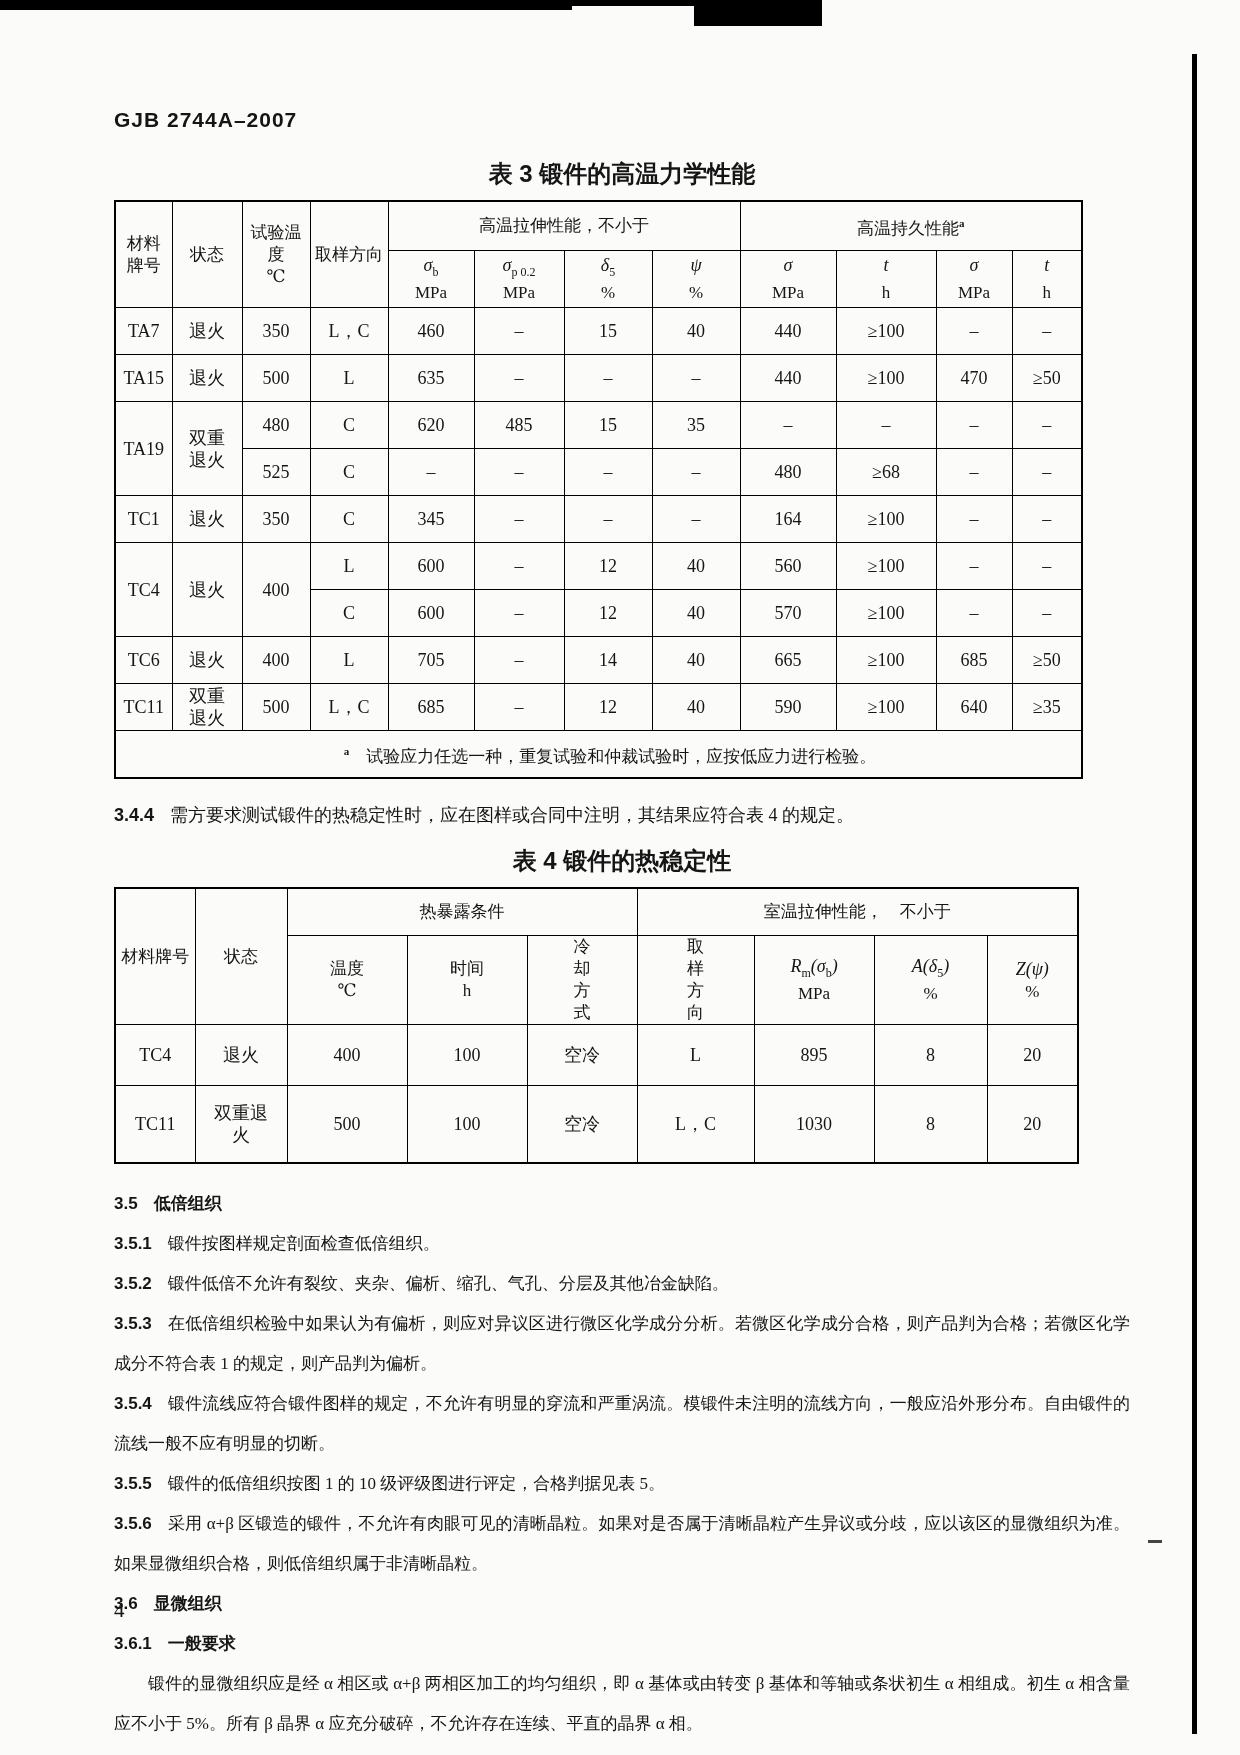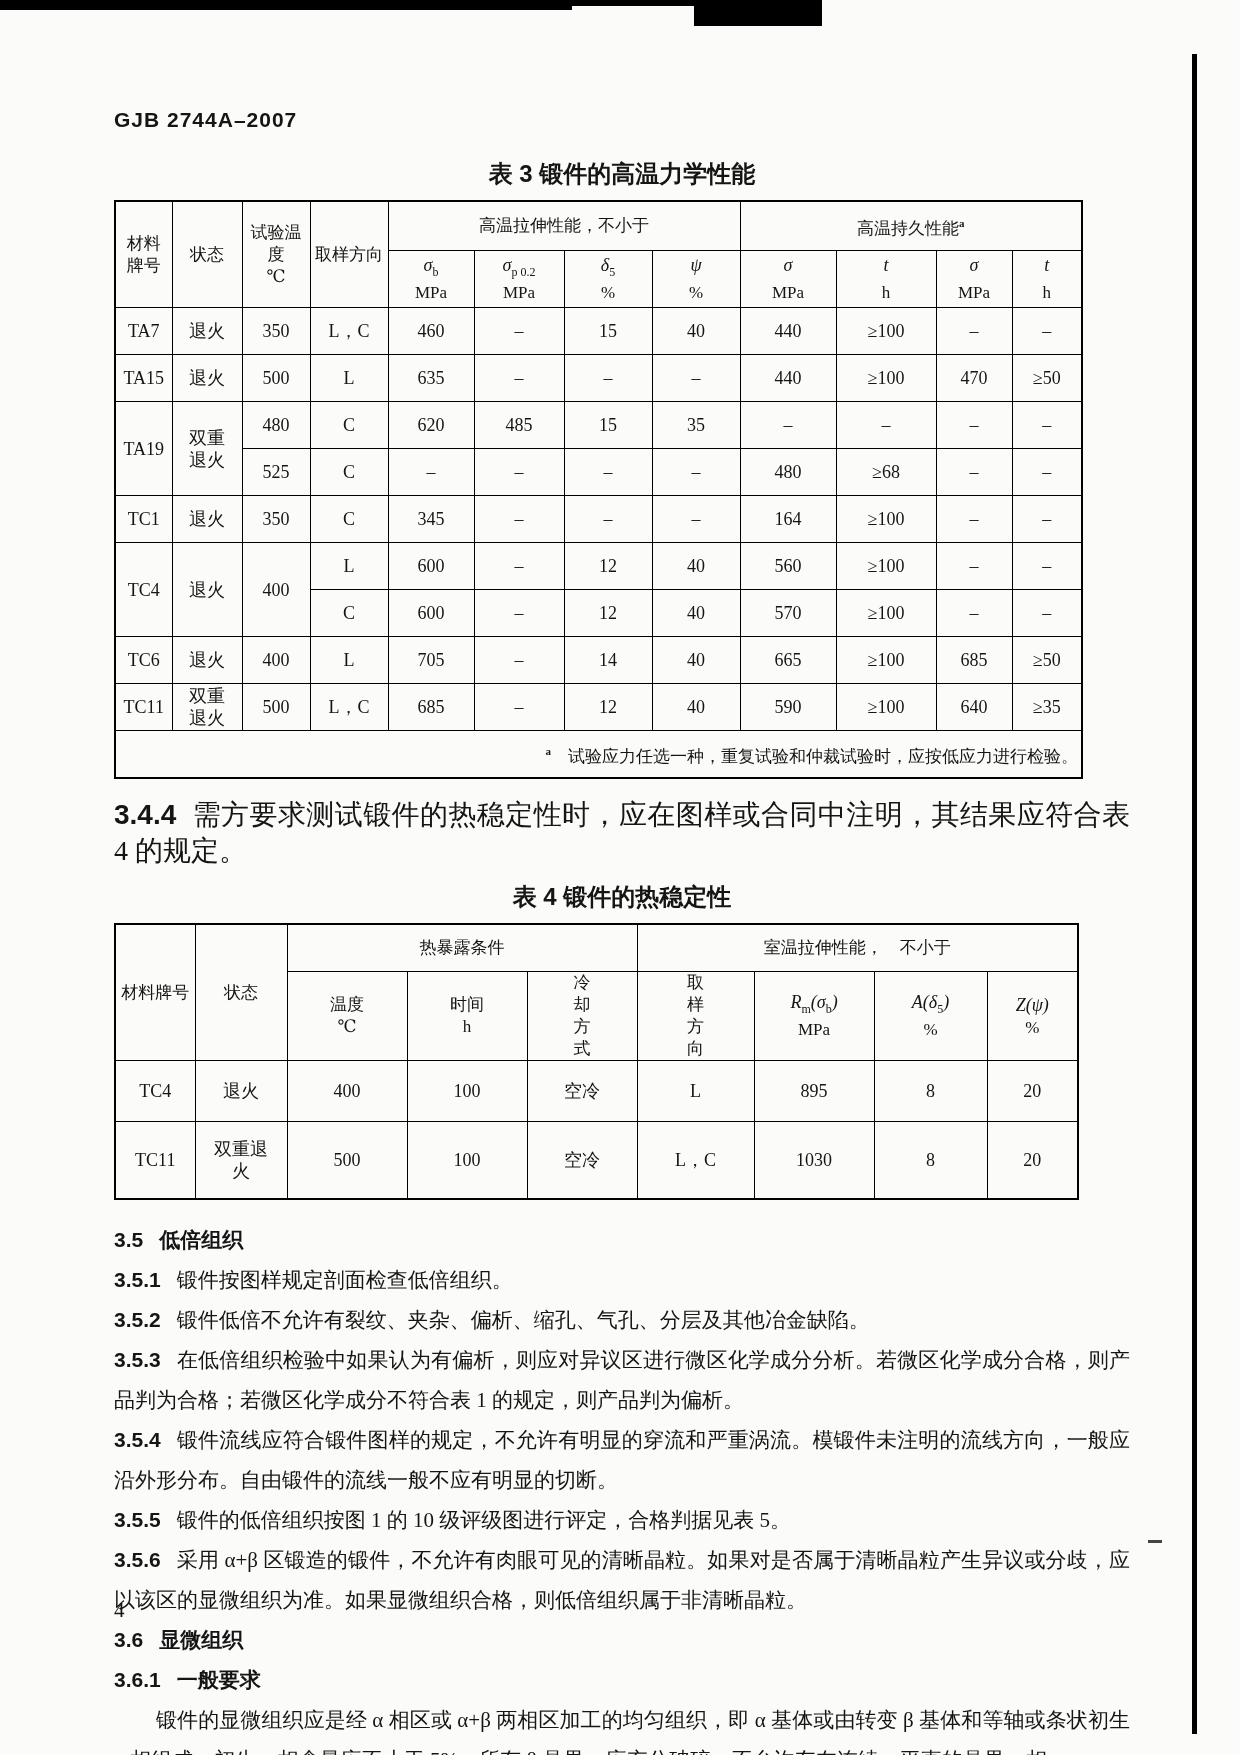--- a/index.html
+++ b/index.html
@@ -38,29 +38,29 @@
   .t3 .group-row th{height:44px;}
   .t3 .sym-row th{height:52px;}
   .t4 .group-row th{height:42px;}
   .t4 .sym-row th{height:72px;}
   .t4 td{height:56px;}
   .t4 .row-tall td{height:72px;}
   .sym{font-style:italic;font-size:18px;}
   .sym sub{font-style:normal;font-size:12px;}
   sup.fn{font-size:11px;font-weight:bold;}
   .unit{font-style:normal;}
-  .footnote-cell{text-align:right;padding-left:26px;font-size:17px;height:42px;}
+  .footnote-cell{text-align:center;padding-left:26px;font-size:17px;height:42px;}
   .th-narrow{padding:0 44px;}
   .state-pad{padding:0 16px;}
 
-  .para{font-size:28px;line-height:36px;margin:18px 0 4px 0;text-align:justify;}
+  .para{font-size:18px;line-height:36px;margin:18px 0 4px 0;text-align:justify;}
   .num{font-weight:bold;margin-right:16px;
     font-family:"Liberation Sans","DejaVu Sans",sans-serif;}
   .body{margin-top:20px;}
-  .body p{margin:0;font-size:21px;line-height:40px;text-align:justify;}
+  .body p{margin:0;font-size:17px;line-height:40px;text-align:justify;}
   .body p.head{font-weight:bold;
     font-family:"Liberation Sans","DejaVu Sans",sans-serif;}
   .body p.indent{text-indent:2em;}
   .page-num{position:absolute;left:114px;top:1598px;font-size:21px;}
 </style>
 </head>
 <body>
 
 <div class="page">
 

